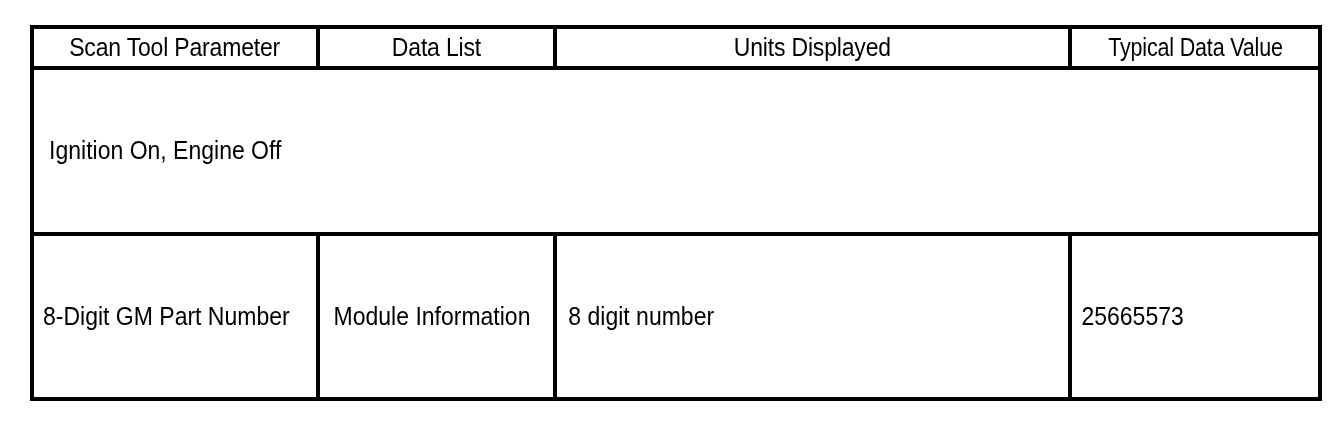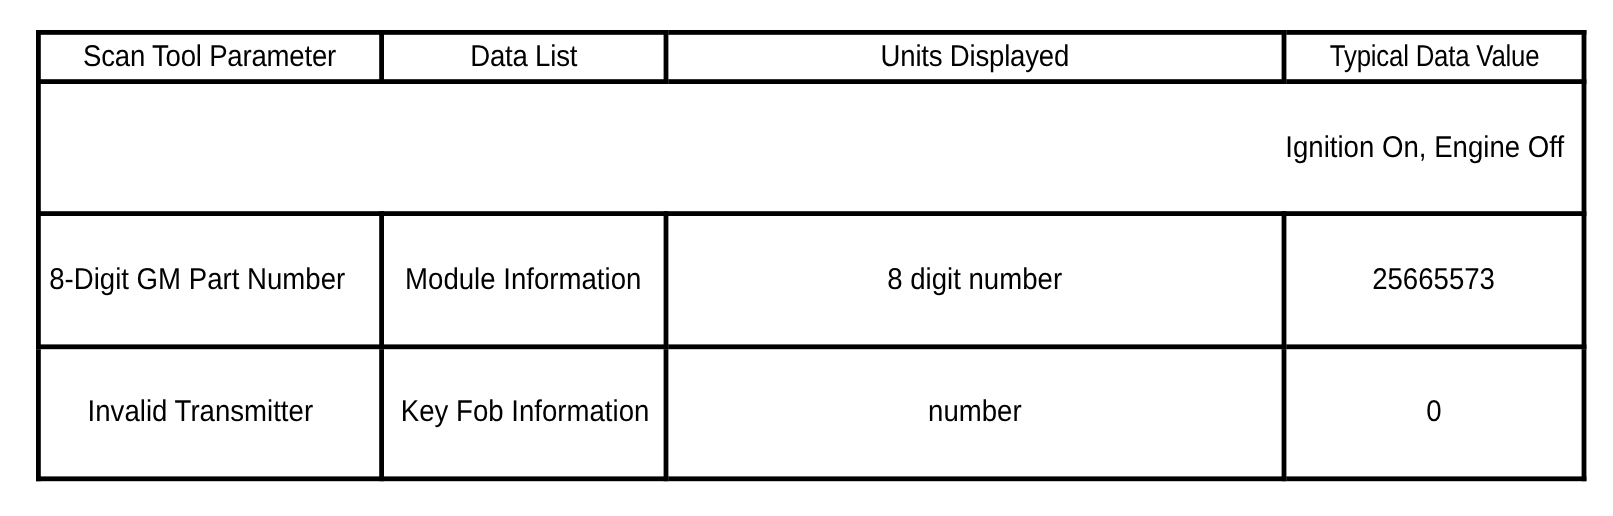--- a/index.html
+++ b/index.html
@@ -61,29 +61,28 @@
   col.c4 { width: 250px; }
 
   .hdr-cell {
     font-weight: bold;
     text-align: center;
     letter-spacing: -0.2px;
   }
 
   .section-cell {
     font-weight: bold;
-    text-align: right;
+    text-align: left;
     font-size: 25px;
   }
 
   .cell-left {
-    text-align: center;
+    text-align: right;
   }
   .cell-center {
-    text-align: center;
   }
 
   
   .squeeze {
     display: inline-block;
     transform: scaleX(0.92);
     transform-origin: left center;
   }
   .squeeze-c {
     display: inline-block;
@@ -141,33 +140,19 @@
           <td class="cell-center">
             <span class="squeeze-c">8 digit number</span>
           </td>
           <td class="cell-center">
             <span class="squeeze-c">25665573</span>
           </td>
         </tr>
 
 
 
-        <tr>
-          <td class="cell-left">
-            <span class="squeeze">Invalid Transmitter</span>
-          </td>
-          <td class="cell-center">
-            <span class="squeeze-c">Key Fob Information</span>
-          </td>
-          <td class="cell-center">
-            <span class="squeeze-c">number</span>
-          </td>
-          <td class="cell-center">
-            <span class="squeeze-c">0</span>
-          </td>
-        </tr>
 
 
 
       </tbody>
     </table>
   </div>
 </div>
 
 </body></html>

